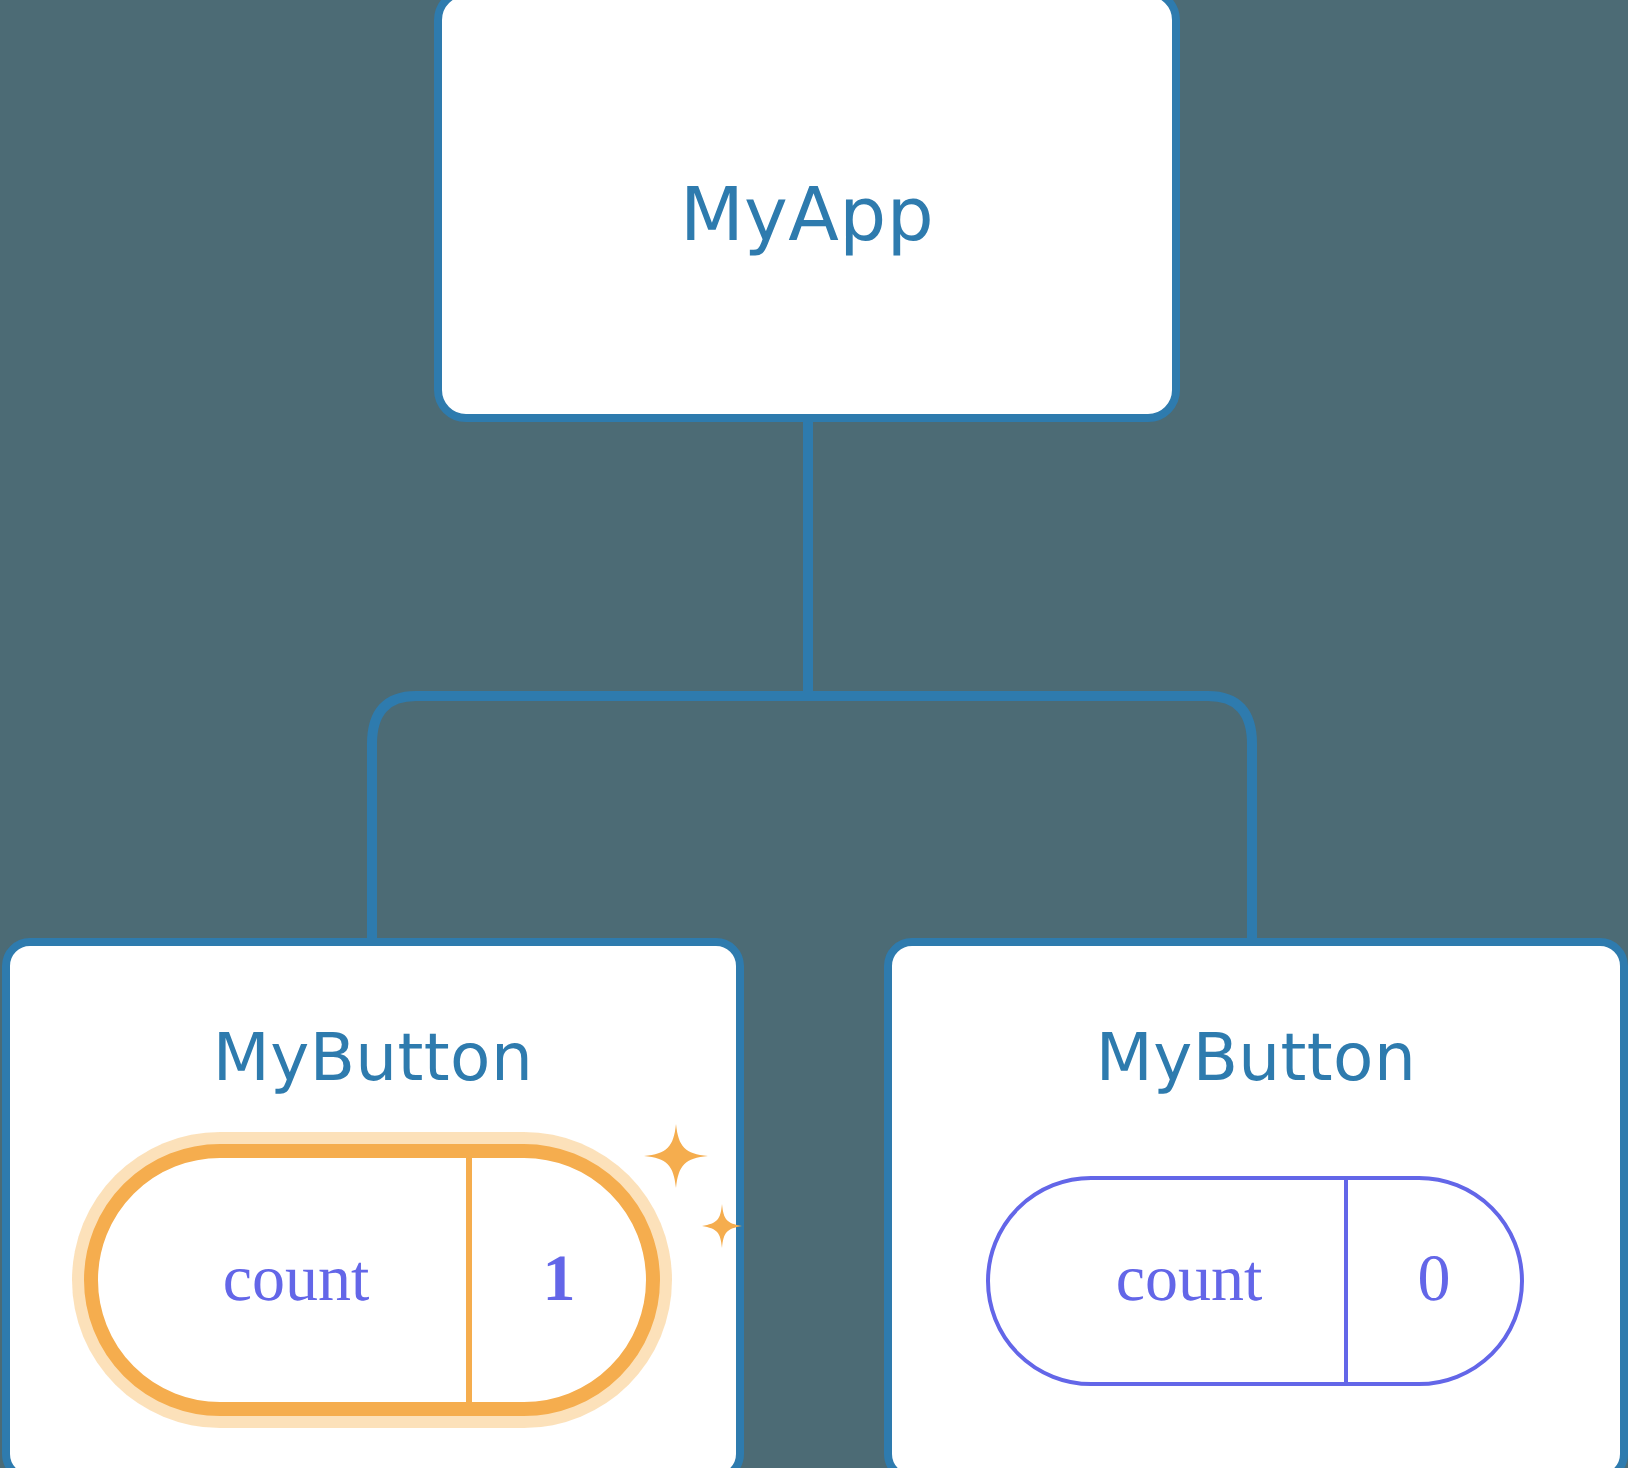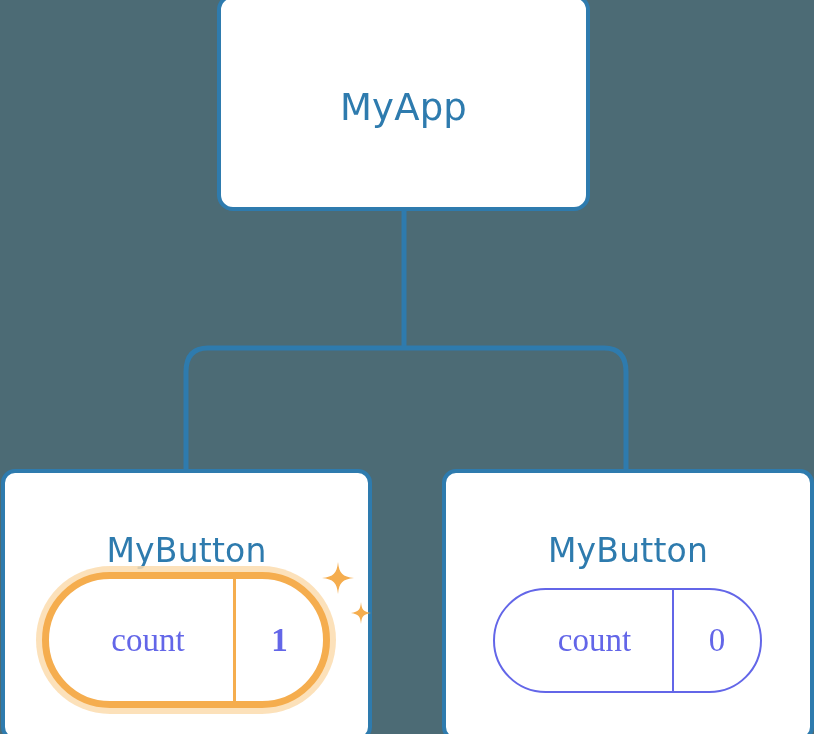--- a/index.html
+++ b/index.html
@@ -75,21 +75,21 @@
     white-space: nowrap;
   }
 
   .card-root .card-title {
     top: 88px;
     font-size: 37px;
   }
 
   .card-left .card-title,
   .card-right .card-title {
-    top: 58px;
+    top: 36px;
     font-size: 33px;
   }
 
   
   .pill-wrap {
     position: absolute;
   }
 
   .pill {
     position: relative;

